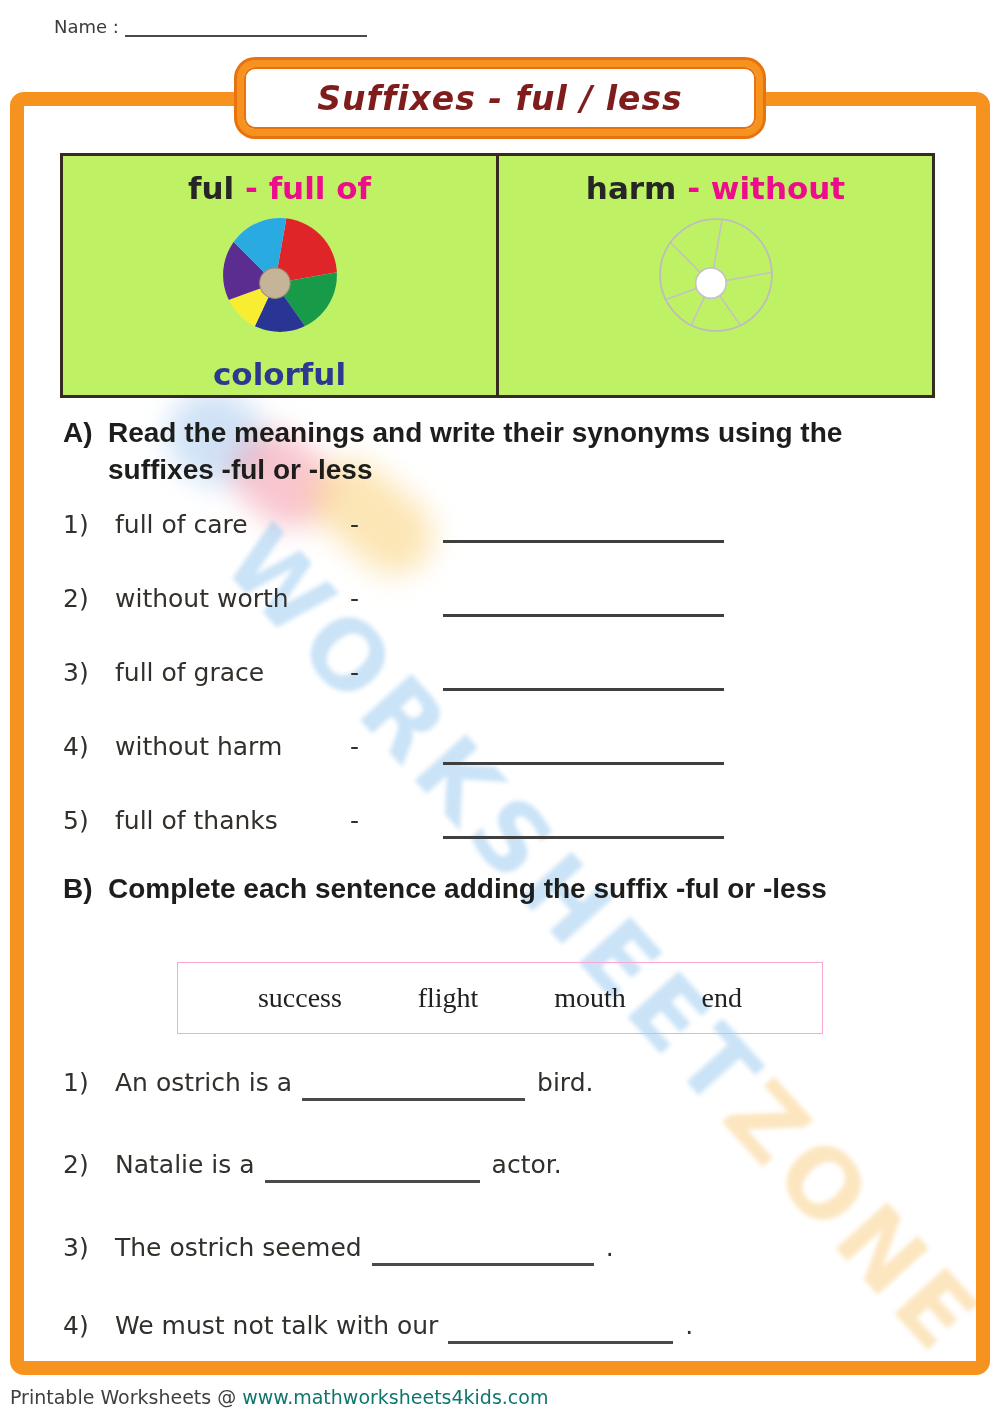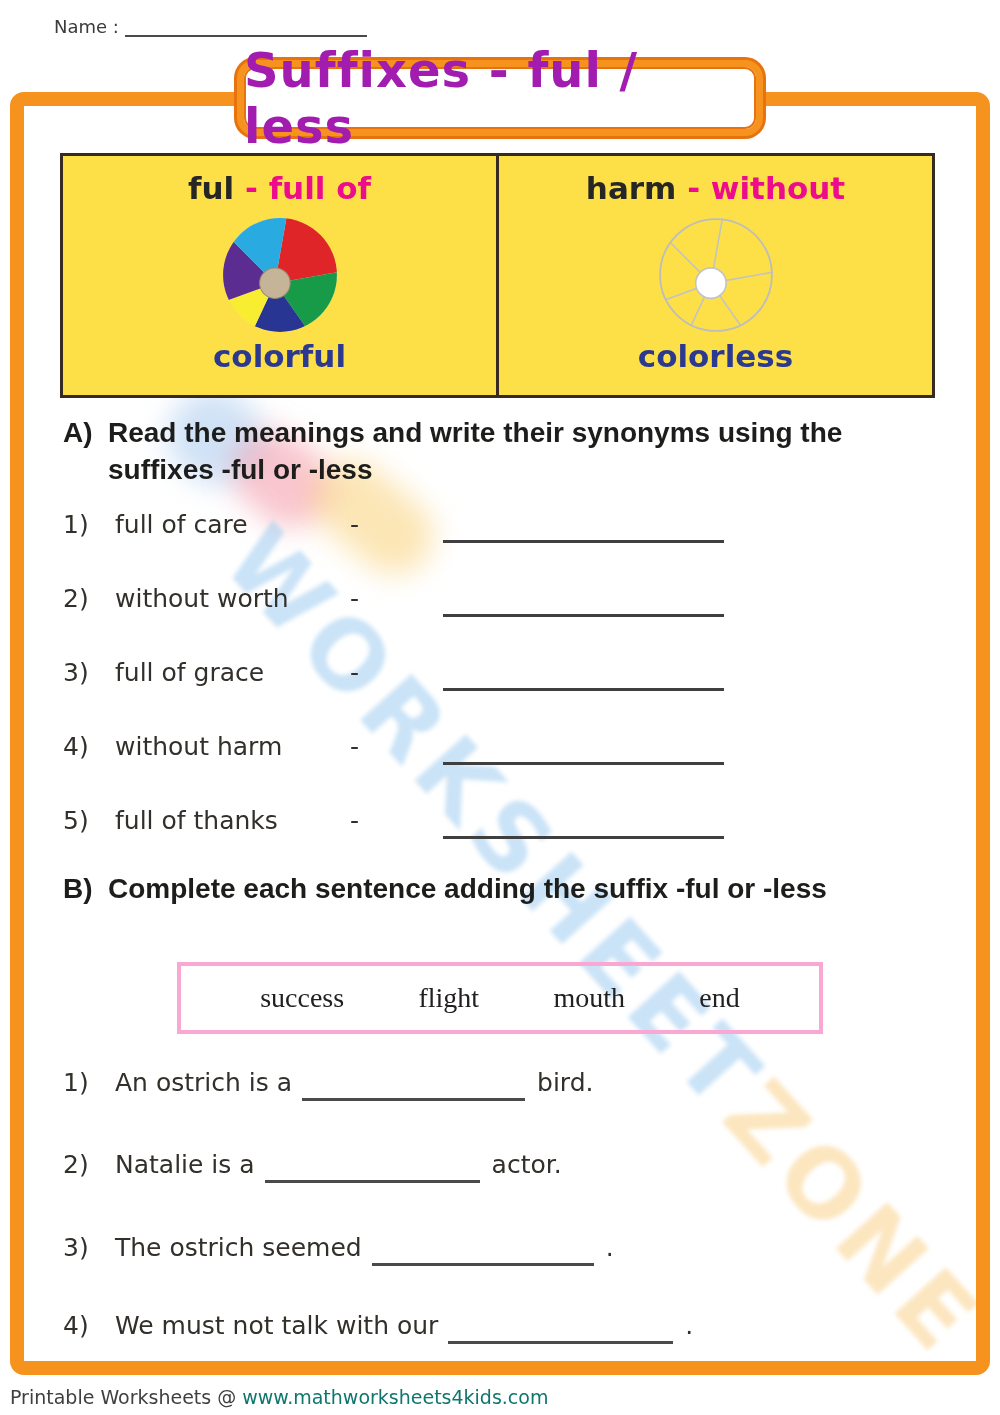--- a/index.html
+++ b/index.html
@@ -33,53 +33,53 @@
     border:14px solid #F6921E; border-radius:14px; z-index:1;
   }
 
   
   .title-banner {
     position:absolute; left:237px; top:60px; width:526px; height:76px; z-index:3;
     background:#ffffff; border:7px solid #F6921E; border-radius:18px;
     box-shadow:0 0 0 3px #E8720D, inset 0 0 0 2px #E8720D;
     display:flex; align-items:center; justify-content:center;
   }
-  .title-text { font-size:48px; font-weight:bold; color:#a21caf; letter-spacing:1px; }
+  .title-text { font-size:33px; font-weight:bold; color:#7f1d1d; letter-spacing:1px;font-style:italic; }
 
   
   .panels {
     position:absolute; left:60px; top:153px; width:875px; height:245px; z-index:2;
-    border:3px solid #372A21; display:flex; background:#fde047;
+    border:3px solid #372A21; display:flex; background:#bef264;
   }
   .panel { flex:1; position:relative; text-align:center; padding-top:14px; }
   .panel + .panel { border-left:3px solid #372A21; }
   .panel-head { font-size:31px; font-weight:bold; }
   .panel-term { color:#262626; }
   .panel-meaning { color:#EC0C8C; }
   .panel-ball { display:block; margin:8px auto 0 auto; }
-  .panel-caption { font-size:31px; font-weight:bold; color:#2B3990; margin-top:2px; }
+  .panel-caption { font-size:31px; font-weight:bold; color:#2B3990; margin-top:20px; }
 
   
   .sec-heading { position:absolute; left:63px; z-index:2; font-family:Liberation Sans, sans-serif; font-weight:bold; color:#1d1d1b; font-size:28px; line-height:37px; }
   .sec-label { display:inline-block; width:45px; vertical-align:top; }
   .sec-lines { display:inline-block; vertical-align:top; }
   #secA { top:414px; }
   #secB { top:870px; }
 
   
   .a-item { position:absolute; left:63px; width:880px; z-index:2; font-size:25px; color:#33302c; }
   .a-num  { position:absolute; left:0; }
   .a-text { position:absolute; left:52px; }
   .a-dash { position:absolute; left:287px; }
   .a-line { position:absolute; left:380px; width:281px; border-bottom:3px solid #3f3f3f; top:30px; }
 
   
   .word-box {
     position:absolute; left:177px; top:962px; width:646px; height:72px; z-index:2;
-    border:4px solid #f9a8d4; background:transparent;
+    border:1px solid #f9a8d4; background:transparent;
     display:flex; align-items:center; justify-content:space-around; padding:0 42px;
     font-family:"Liberation Serif", serif; font-size:28px; color:#232020;
   }
 
   
   .b-item { position:absolute; left:63px; width:900px; z-index:2; font-size:25px; color:#33302c; white-space:nowrap; }
   .b-num  { display:inline-block; width:52px; }
   .b-blank { display:inline-block; border-bottom:3px solid #4a4a4a; height:24px; vertical-align:-10px; margin:0 12px 0 10px; }
 
   
@@ -146,21 +146,20 @@
         <line x1="55" y1="68" x2="68.9" y2="-10.8"></line>
         <line x1="55" y1="68" x2="133.8" y2="54.1"></line>
         <line x1="55" y1="68" x2="100.9" y2="133.5"></line>
         <line x1="55" y1="68" x2="21.2" y2="140.5"></line>
         <line x1="55" y1="68" x2="-20.2" y2="95.4"></line>
         <line x1="55" y1="68" x2="-1.6" y2="11.4"></line>
         <circle cx="55" cy="68" r="15" fill="#ffffff"></circle>
       </g>
       <circle cx="60" cy="60" r="55" fill="none" stroke="#bdbdbd" stroke-width="1.8"></circle>
     </svg>
-    <div class="panel-caption">colorless</div>
   </div>
 </div>
 
 <div class="sec-heading" id="secA">
   <span class="sec-label">A)</span><span class="sec-lines"><span>Read the meanings and write their synonyms using the</span><br><span>suffixes -ful or -less</span></span>
 </div>
 
 <div class="a-item" style="top:510px">
   <span class="a-num">1)</span>
   <span class="a-text">full of care</span>

